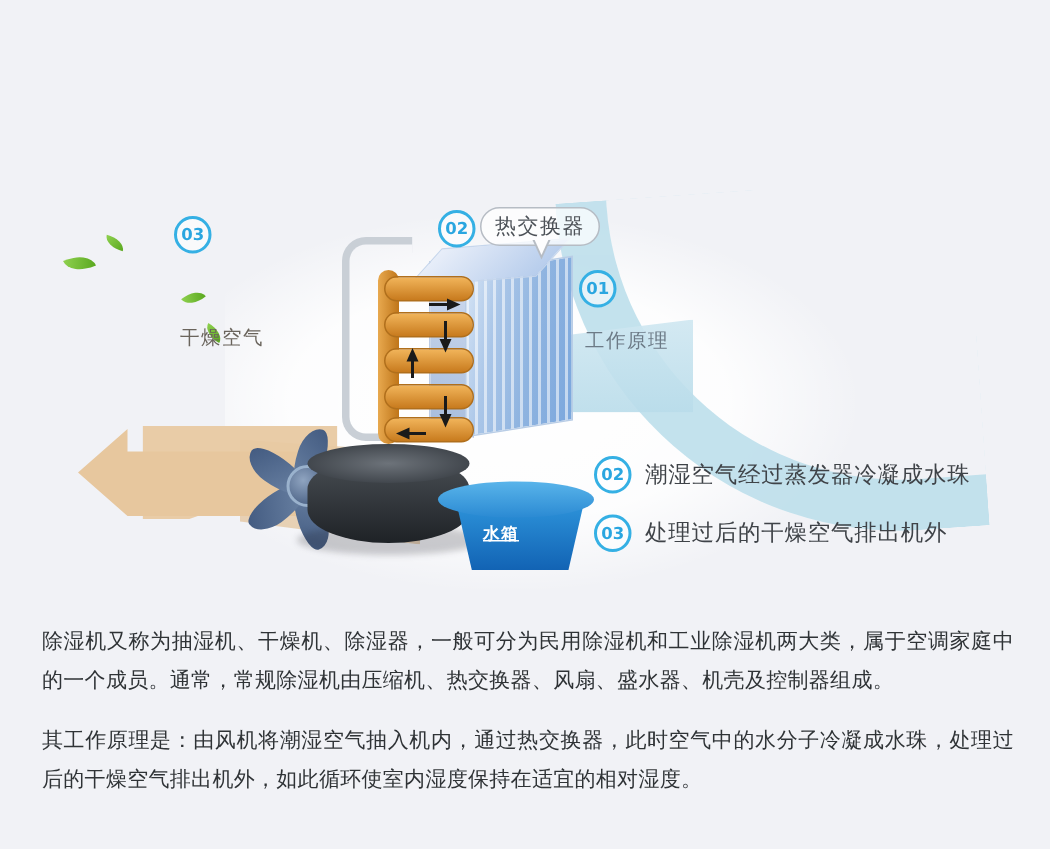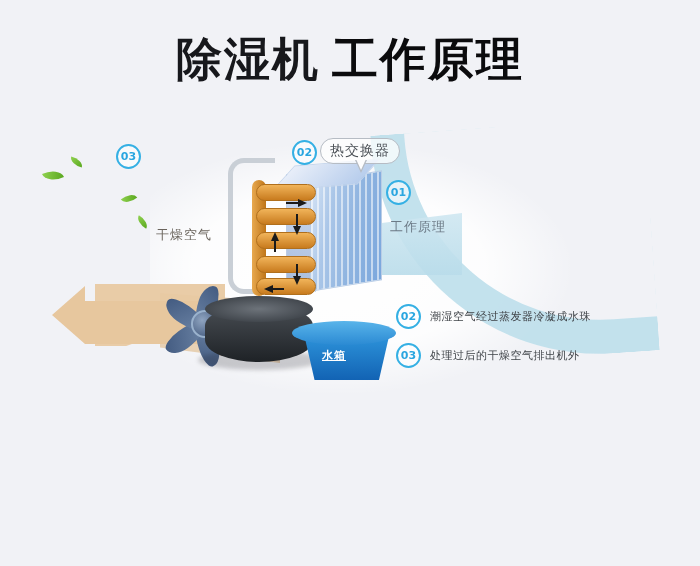--- a/index.html
+++ b/index.html
@@ -186,21 +186,21 @@
     font-size:11px;font-weight:700;
     display:flex;align-items:center;justify-content:center;
     background:rgba(255,255,255,.6);
     font-family:"DejaVu Sans","Liberation Sans",sans-serif;
   }
   .b-03-top{left:116px;top:26px;}
   .b-02-top{left:292px;top:22px;}
   .b-01-top{left:386px;top:62px;}
 
   .lbl{position:absolute;font-size:13px;color:#5d5f63;letter-spacing:1px;}
-  .lbl-dry{left:120px;top:108px;color:#6a645c;margin-left:36px;}
+  .lbl-dry{left:120px;top:98px;color:#6a645c;}
   .lbl-humid{left:390px;top:100px;color:#6c7a86;}
 
   .callout{
     position:absolute;left:320px;top:20px;
     padding:3px 9px;border:1px solid #b6bcc4;border-radius:13px;
     background:rgba(255,255,255,.75);
     font-size:14px;color:#4d5258;letter-spacing:1px;
   }
   .callout-tail{
     position:absolute;left:355px;top:42px;width:0;height:0;
@@ -215,21 +215,21 @@
 
   
   .legend{position:absolute;left:396px;top:186px;width:300px;}
   .legend-row{display:flex;align-items:center;margin-bottom:14px;}
   .legend-badge{
     width:21px;height:21px;border-radius:50%;border:2px solid #35b0e4;
     color:#2aa6e0;font-size:11px;font-weight:700;
     display:flex;align-items:center;justify-content:center;flex:0 0 auto;
     background:rgba(255,255,255,.55);
   }
-  .legend-text{margin-left:9px;font-size:11px;color:#3f4348;letter-spacing:.5px;white-space:nowrap;}
+  .legend-text{margin-left:9px;font-size:15px;color:#3f4348;letter-spacing:.5px;white-space:nowrap;}
 
   
   .overlay{
     position:absolute;left:0;top:240px;width:700px;
     text-align:center;
     font-size:35px;
     font-weight:700;
     font-style:italic;
     line-height:41px;
     color:#1463c4;
@@ -247,23 +247,20 @@
     letter-spacing:.2px;
     text-align:justify;
   }
   .body-copy p{margin:0 0 14px 0;}
 </style>
 </head>
 <body>
 
 <div class="page">
 
-  <div class="heading">
-    <span class="h-a">除湿机</span><span class="h-b">工作原理</span>
-  </div>
 
   <div class="stage">
 
     <div class="glow"></div>
 
     <div class="humid-band"></div>
     <div class="humid-band2"></div>
     <div class="humid-arrow"></div>
 
     <div class="dry-arrow3"></div>
@@ -335,14 +332,18 @@
         <div class="legend-text">潮湿空气经过蒸发器冷凝成水珠</div>
       </div>
       <div class="legend-row">
         <div class="legend-badge">03</div>
         <div class="legend-text">处理过后的干燥空气排出机外</div>
       </div>
     </div>
   </div>
 
 
+  <div class="body-copy">
+    <p>除湿机又称为抽湿机、干燥机、除湿器，一般可分为民用除湿机和工业除湿机两大类，属于空调家庭中的一个成员。通常，常规除湿机由压缩机、热交换器、风扇、盛水器、机壳及控制器组成。</p>
+    <p>其工作原理是：由风机将潮湿空气抽入机内，通过热交换器，此时空气中的水分子冷凝成水珠，处理过后的干燥空气排出机外，如此循环使室内湿度保持在适宜的相对湿度。</p>
+  </div>
 
 </div>
 
 </body></html>

